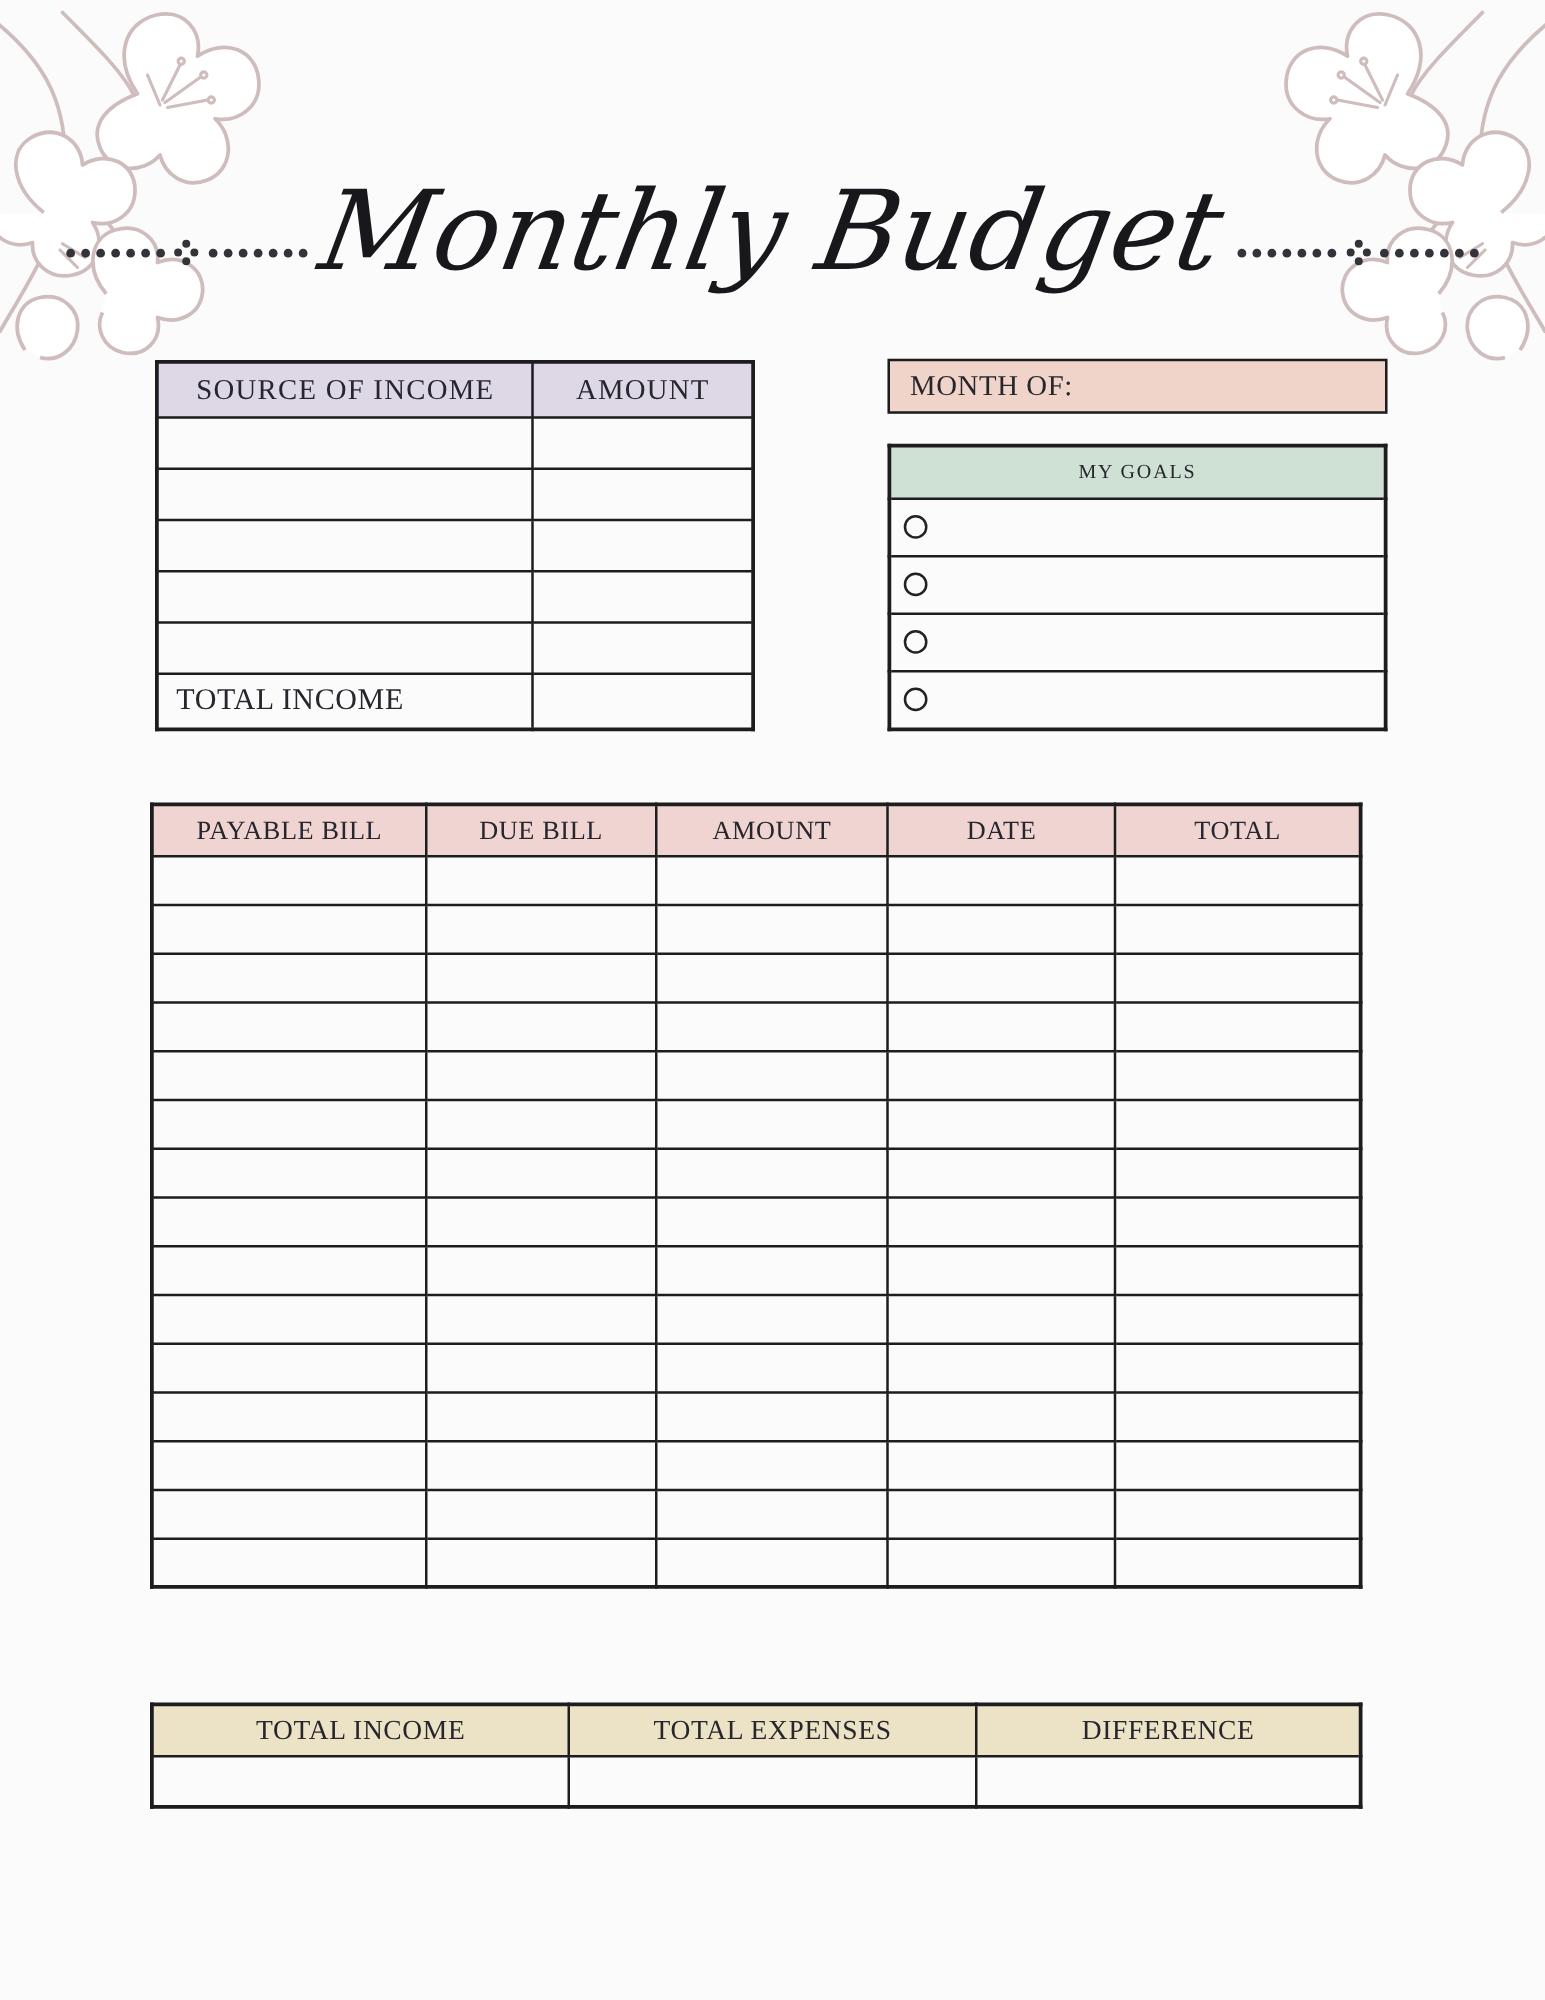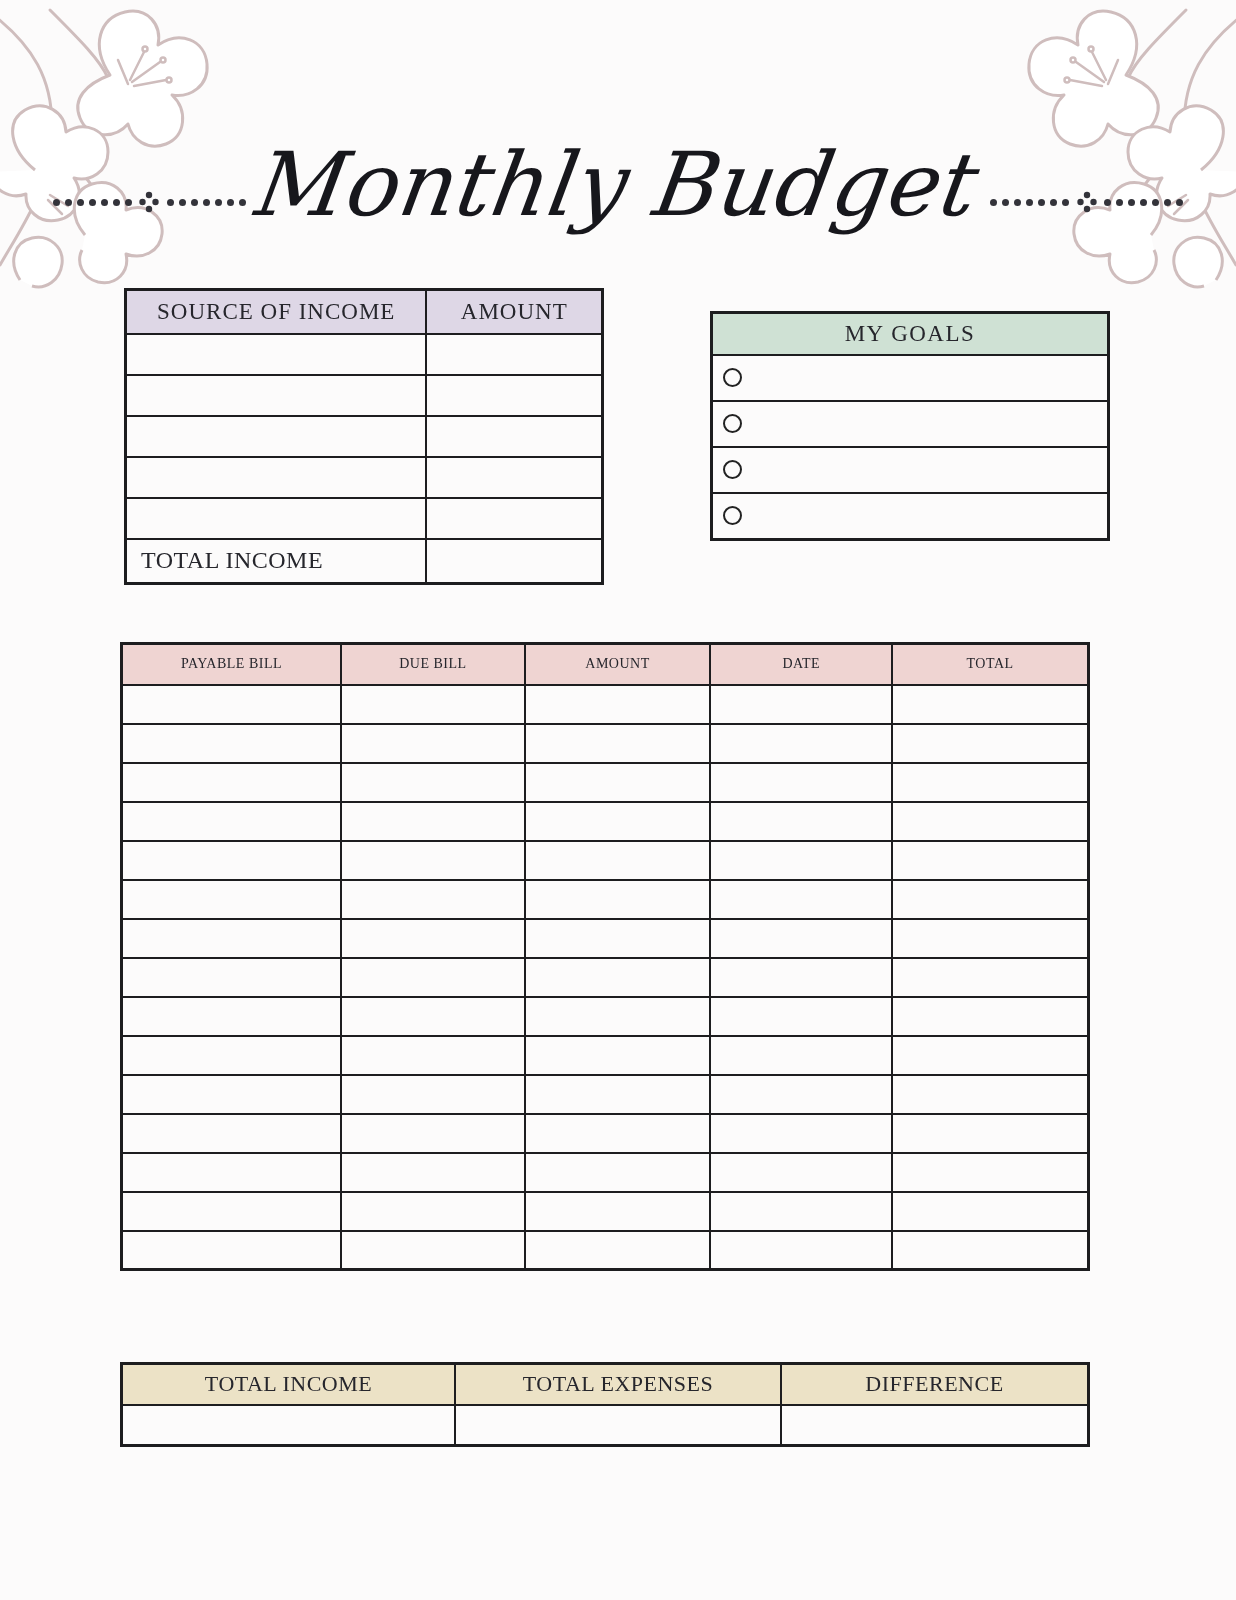--- a/index.html
+++ b/index.html
@@ -69,35 +69,35 @@
   .right-panel{position:absolute;left:710px;top:287px;width:400px;}
   .month-of-box{
     border:2px solid var(--border);background:var(--month-of-bg);
     height:44px;display:flex;align-items:center;padding-left:16px;
     font-size:23px;letter-spacing:0.5px;
   }
   .month-of-value{flex:1;height:100%;}
   .goals-wrap{margin-top:24px;}
   .goals-table thead th{
     height:42px;background:var(--goals-header-bg);
-    font-size:23px;letter-spacing:1.5px;text-align:center;
+    font-size:16px;letter-spacing:1.5px;text-align:center;
   }
   .goals-table td{height:44px;}
   .goal-cell{display:flex;align-items:center;height:44px;}
   .goal-circle{
     width:19px;height:19px;border:2px solid #222;border-radius:50%;
     margin-right:12px;flex:none;background:transparent;
   }
   .goal-text{flex:1;font-size:20px;}
 
   
   .bills-wrap{position:absolute;left:120px;top:642px;width:970px;}
   .bills-table thead th{
     height:41px;background:var(--bills-header-bg);
-    font-size:14px;letter-spacing:0.5px;
+    font-size:21px;letter-spacing:0.5px;
   }
   .bills-table tbody td{height:39px;}
 
   
   .summary-wrap{position:absolute;left:120px;top:1362px;width:970px;}
   .summary-table thead th{
     height:41px;background:var(--summary-header-bg);
     font-size:22px;letter-spacing:0.5px;text-align:center;
   }
   .summary-table tbody td{height:41px;}
@@ -252,20 +252,24 @@
     <tbody>
       <tr>
         <td class="total-label">TOTAL INCOME</td>
         <td></td>
       </tr>
     </tbody>
   </table>
 </div>
 
 <div class="right-panel">
+  <div class="month-of-box">
+    <span>MONTH OF:</span>
+    <span class="month-of-value"></span>
+  </div>
   <div class="goals-wrap">
     <table class="goals-table">
       <thead>
         <tr>
           <th>MY GOALS</th>
         </tr>
       </thead>
       <tbody>
         <tr>
             <td>

